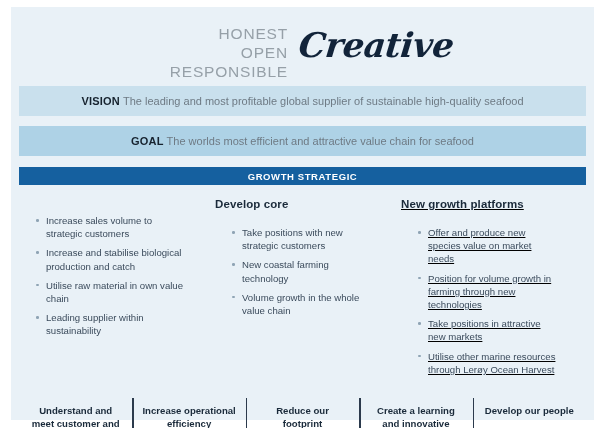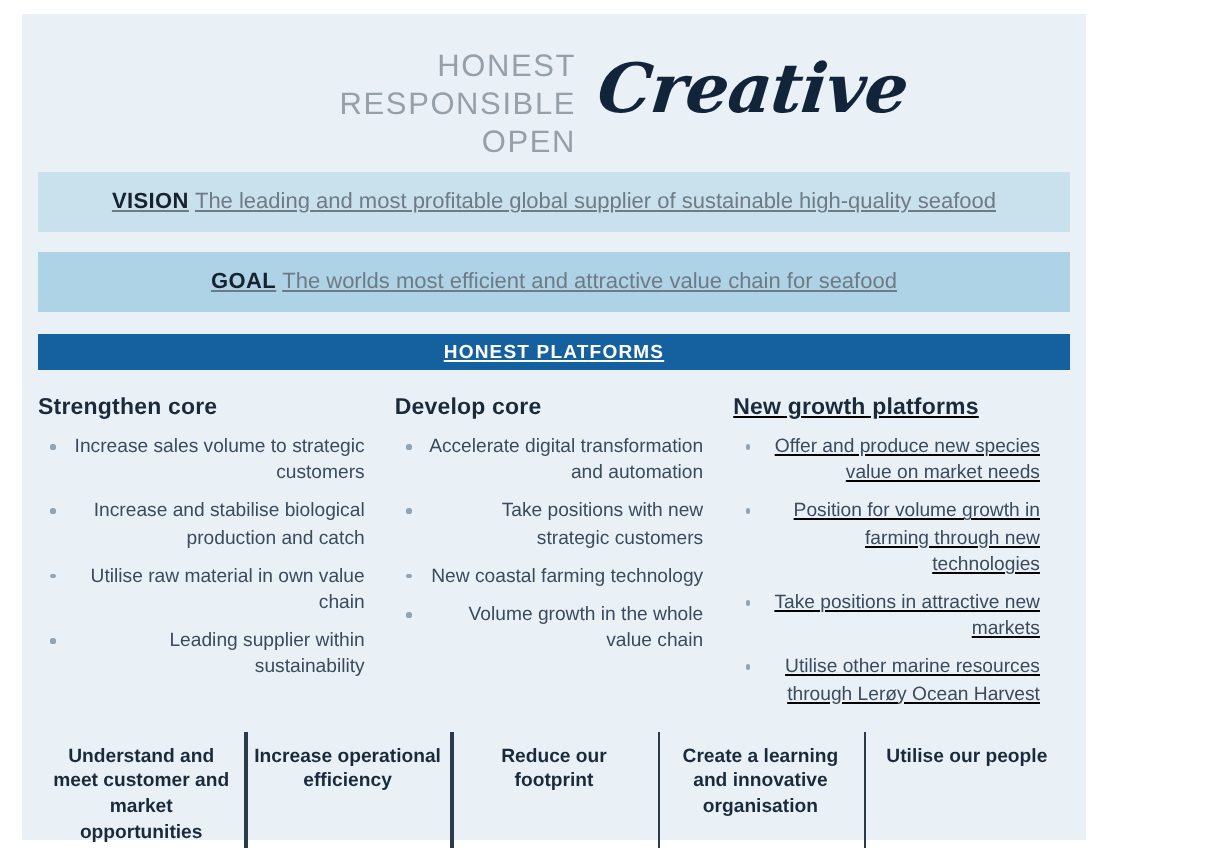--- a/index.html
+++ b/index.html
@@ -11,21 +11,21 @@
     height: 428px;
     background: #ffffff;
     font-family: "Liberation Sans", sans-serif;
     overflow: hidden;
   }
 
   .slide {
     position: absolute;
     left: 11px;
     top: 7px;
-    width: 532px;
+    width: 583px;
     height: 413px;
     background: #e9f1f7;
     box-sizing: border-box;
   }
 
   
   .header {
     height: 79px;
     position: relative;
   }
@@ -55,21 +55,20 @@
     transform: skewX(-6deg);
   }
 
   
   .band {
     box-sizing: border-box;
     display: flex;
     align-items: center;
     justify-content: center;
     text-align: center;
-    text-decoration: underline;
   }
   .band-vision {
     margin: 0 8px;
     height: 30px;
     background: #c9e0ed;
     font-size: 11px;
     color: #6e7a84;
   }
   .band-goal {
     margin: 10px 8px 0 8px;
@@ -111,23 +110,22 @@
 
   .col-title {
     font-size: 11.5px;
     font-weight: 700;
     color: #1a2a3a;
     margin-bottom: 7px;
     letter-spacing: 0.1px;
   }
   .bullets {
     list-style: none;
-    margin: 5px;
+    margin: 16px;
     padding: 0;
-    text-align: right;
   }
   .bullets li {
     position: relative;
     padding-left: 11px;
     font-size: 9.6px;
     line-height: 13.2px;
     color: #3b4b5c;
     margin-bottom: 6px;
   }
   .bullets li:before {
@@ -176,56 +174,54 @@
   }
 </style>
 </head>
 <body>
 
 <div class="slide">
 
   <div class="header">
     <div class="values">
       <div>HONEST</div>
+      <div>OPEN</div>
       <div>RESPONSIBLE</div>
-      <div>OPEN</div>
     </div>
     <div class="creative">Creative</div>
   </div>
 
   <div class="band band-vision">
     <div>
       <b>VISION</b><span>The leading and most profitable global supplier of sustainable high-quality seafood</span>
     </div>
   </div>
 
   <div class="band band-goal">
     <div>
       <b>GOAL</b><span>The worlds most efficient and attractive value chain for seafood</span>
     </div>
   </div>
 
-  <div class="band band-title">HONEST PLATFORMS</div>
+  <div class="band band-title">GROWTH STRATEGIC</div>
 
   <div class="columns">
 
     <div class="col col-1">
-      <div class="col-title">Strengthen core</div>
       <ul class="bullets">
         <li>Increase sales volume to strategic customers</li>
         <li>Increase and stabilise biological production and catch</li>
         <li>Utilise raw material in own value chain</li>
         <li>Leading supplier within sustainability</li>
       </ul>
     </div>
 
     <div class="col col-2">
       <div class="col-title">Develop core</div>
       <ul class="bullets">
-        <li>Accelerate digital transformation and automation</li>
         <li>Take positions with new strategic customers</li>
         <li>New coastal farming technology</li>
         <li>Volume growth in the whole value chain</li>
       </ul>
     </div>
 
     <div class="col col-3">
       <div class="col-title">New growth platforms</div>
       <ul class="bullets">
         <li>Offer and produce new species value on market needs</li>
@@ -245,17 +241,17 @@
     <div class="prio">
       <span>Increase operational efficiency</span>
     </div>
     <div class="prio">
       <span>Reduce our footprint</span>
     </div>
     <div class="prio">
       <span>Create a learning and innovative organisation</span>
     </div>
     <div class="prio">
-      <span>Utilise our people</span>
+      <span>Develop our people</span>
     </div>
   </div>
 
 </div>
 
 </body></html>

